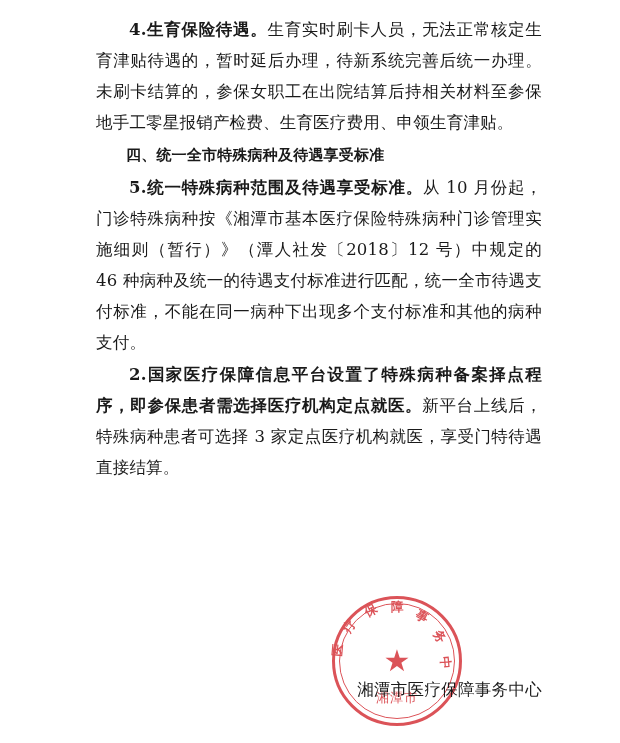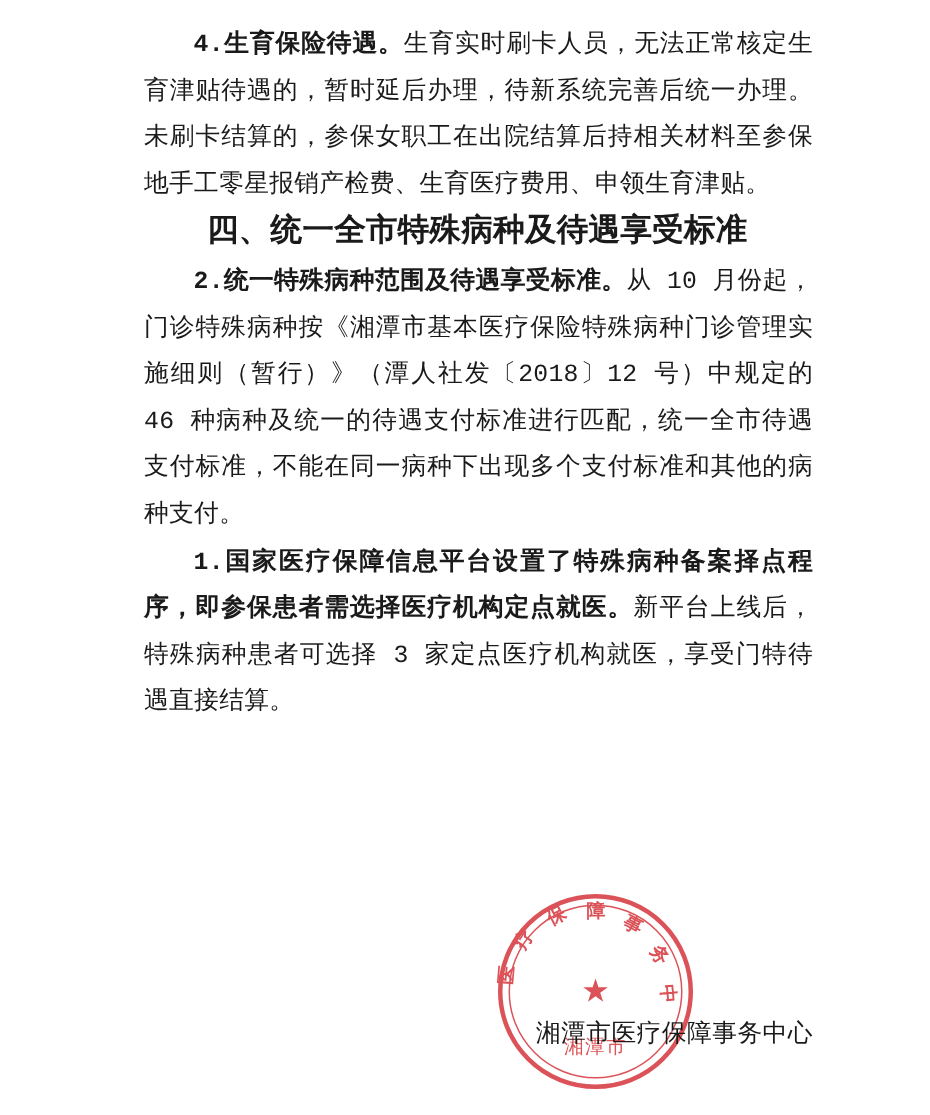--- a/index.html
+++ b/index.html
@@ -13,38 +13,37 @@
     font-family: "DejaVu Serif", "Liberation Serif", serif;
     color: #1a1a1a;
     overflow: hidden;
   }
   .page {
     position: relative;
     width: 604px;
     height: 743px;
     box-sizing: border-box;
     padding: 14px 62px 0 96px;
-    font-family: Liberation Mono, monospace;
   }
   .para {
     font-size: 16.5px;
     line-height: 31px;
     text-align: justify;
     text-justify: inter-ideograph;
     margin: 0 0 1px 0;
     letter-spacing: 0.2px;
   }
   .indent {
     text-indent: 2em;
   }
   .bold {
     font-weight: bold;
   }
   .heading {
-    font-size: 21px;
+    font-size: 15px;
     line-height: 31px;
     font-weight: bold;
     text-indent: 2em;
     margin: 2px 0 1px 0;
     letter-spacing: 0.2px;
   }
   .sign-block {
     position: absolute;
     right: 62px;
     bottom: 38px;
@@ -121,23 +120,23 @@
 </style>
 </head>
 <body>
 
 <div class="page">
 
   <p class="para indent"><span class="bold">4.生育保险待遇。</span><span>生育实时刷卡人员，无法正常核定生育津贴待遇的，暂时延后办理，待新系统完善后统一办理。未刷卡结算的，参保女职工在出院结算后持相关材料至参保地手工零星报销产检费、生育医疗费用、申领生育津贴。</span></p>
 
   <p class="heading">四、统一全市特殊病种及待遇享受标准</p>
 
-  <p class="para indent"><span class="bold">2.统一特殊病种范围及待遇享受标准。</span><span>从 10 月份起，门诊特殊病种按《湘潭市基本医疗保险特殊病种门诊管理实施细则（暂行）》（潭人社发〔2018〕12 号）中规定的 46 种病种及统一的待遇支付标准进行匹配，统一全市待遇支付标准，不能在同一病种下出现多个支付标准和其他的病种支付。</span></p>
+  <p class="para indent"><span class="bold">5.统一特殊病种范围及待遇享受标准。</span><span>从 10 月份起，门诊特殊病种按《湘潭市基本医疗保险特殊病种门诊管理实施细则（暂行）》（潭人社发〔2018〕12 号）中规定的 46 种病种及统一的待遇支付标准进行匹配，统一全市待遇支付标准，不能在同一病种下出现多个支付标准和其他的病种支付。</span></p>
 
-  <p class="para indent"><span class="bold">1.国家医疗保障信息平台设置了特殊病种备案择点程序，即参保患者需选择医疗机构定点就医。</span><span>新平台上线后，特殊病种患者可选择 3 家定点医疗机构就医，享受门特待遇直接结算。</span></p>
+  <p class="para indent"><span class="bold">2.国家医疗保障信息平台设置了特殊病种备案择点程序，即参保患者需选择医疗机构定点就医。</span><span>新平台上线后，特殊病种患者可选择 3 家定点医疗机构就医，享受门特待遇直接结算。</span></p>
 
 
   <div class="seal">
     <div class="seal-top-text">
         <span style="transform: rotate(-85deg);">医</span>
         <span style="transform: rotate(-56.6667deg);">疗</span>
         <span style="transform: rotate(-28.3333deg);">保</span>
         <span style="transform: rotate(0deg);">障</span>
         <span style="transform: rotate(28.3333deg);">事</span>
         <span style="transform: rotate(56.6667deg);">务</span>

